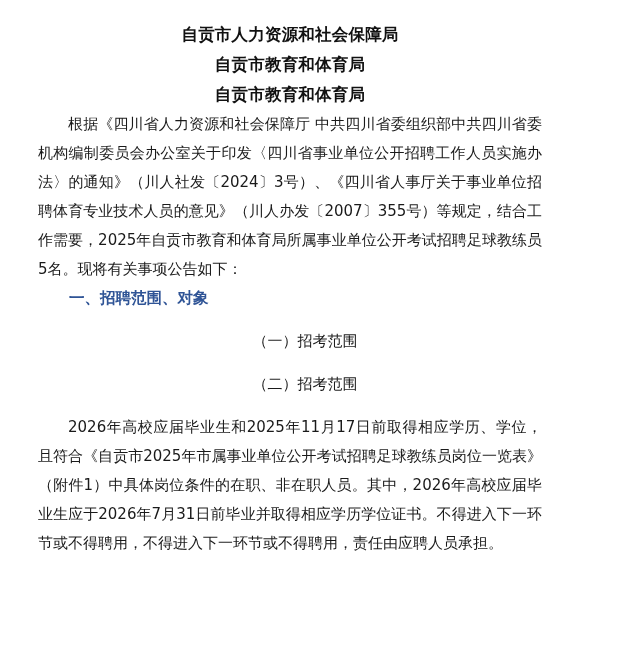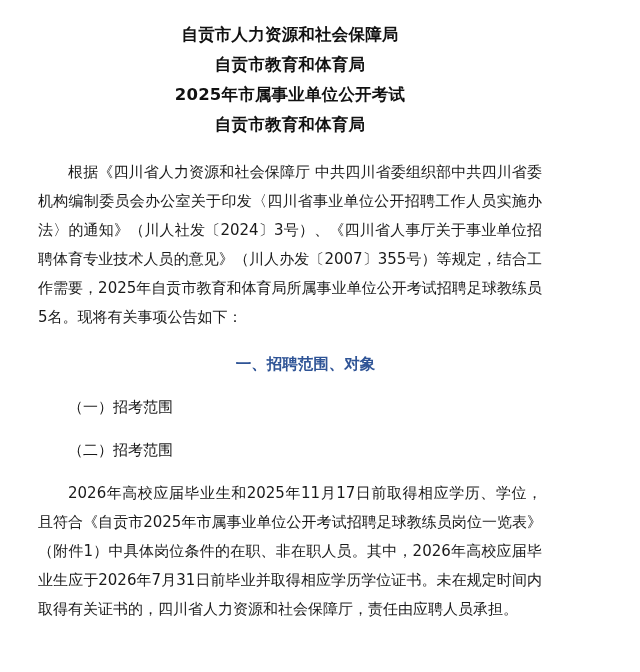--- a/index.html
+++ b/index.html
@@ -34,54 +34,53 @@
     font-size: 15px;
     line-height: 29px;
     text-align: justify;
     text-justify: inter-ideograph;
     color: #1a1a1a;
     margin: 0;
   }
   .indent-2 {
     text-indent: 2em;
   }
-  .gap-top-lg { margin-top: 18px; }
+  .gap-top-lg { }
   .gap-top-md { margin-top: 14px; }
 
   .section-heading {
     font-size: 15.5px;
     font-weight: bold;
     line-height: 29px;
     color: #2f5496;
     text-indent: 2em;
-    text-align: center;
   }
   .sub-heading {
     font-size: 15px;
     line-height: 29px;
     color: #1a1a1a;
     text-indent: 2em;
+    text-align: center;
   }
 </style>
 </head>
 <body>
 
 <div class="page">
 
   <div class="title-block">
     <div class="title-line">自贡市人力资源和社会保障局</div>
     <div class="title-line">自贡市教育和体育局</div>
-    <div class="title-line">2025年市属事业单位公开考试</div>
     <div class="title-line">自贡市教育和体育局</div>
   </div>
 
   <p class="body-para indent-2 gap-top-lg">根据《四川省人力资源和社会保障厅 中共四川省委组织部中共四川省委机构编制委员会办公室关于印发〈四川省事业单位公开招聘工作人员实施办法〉的通知》（川人社发〔2024〕3号）、《四川省人事厅关于事业单位招聘体育专业技术人员的意见》（川人办发〔2007〕355号）等规定，结合工作需要，2025年自贡市教育和体育局所属事业单位公开考试招聘足球教练员5名。现将有关事项公告如下：</p>
 
   <div class="section-heading gap-top-lg">一、招聘范围、对象</div>
 
   <div class="sub-heading gap-top-md">（一）招考范围</div>
 
 
   <div class="sub-heading gap-top-md">（二）招考范围</div>
 
-  <p class="body-para indent-2 gap-top-md">2026年高校应届毕业生和2025年11月17日前取得相应学历、学位，且符合《自贡市2025年市属事业单位公开考试招聘足球教练员岗位一览表》（附件1）中具体岗位条件的在职、非在职人员。其中，2026年高校应届毕业生应于2026年7月31日前毕业并取得相应学历学位证书。未在规定时间内取得有关证书的，四川省人力资源和社会保障厅，责任由应聘人员承担。</p>
+  <p class="body-para indent-2 gap-top-md">2026年高校应届毕业生和2025年11月17日前取得相应学历、学位，且符合《自贡市2025年市属事业单位公开考试招聘足球教练员岗位一览表》（附件1）中具体岗位条件的在职、非在职人员。其中，2026年高校应届毕业生应于2026年7月31日前毕业并取得相应学历学位证书。不得进入下一环节或不得聘用，不得进入下一环节或不得聘用，责任由应聘人员承担。</p>
 
 </div>
 
 </body></html>

